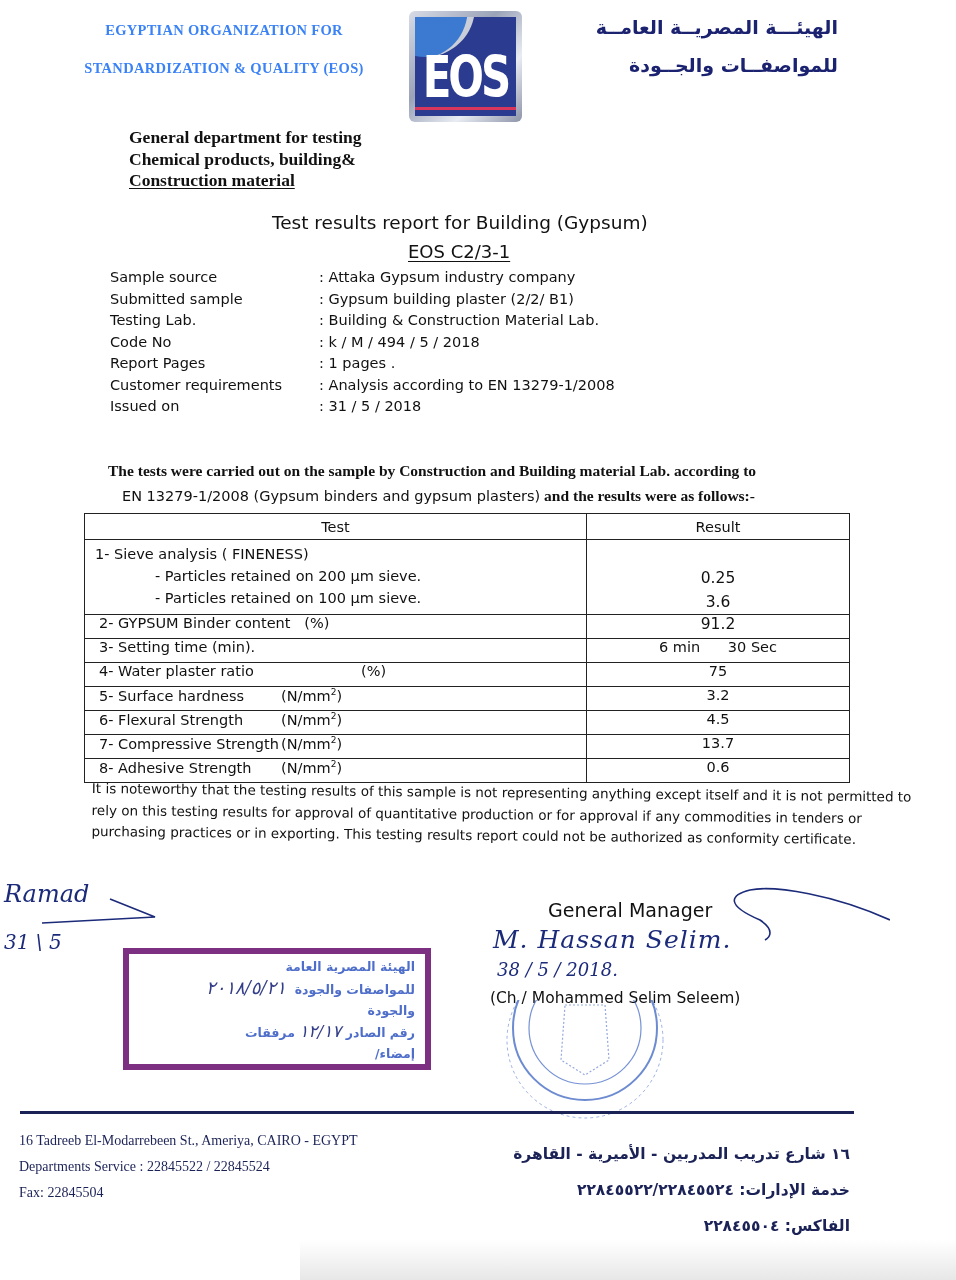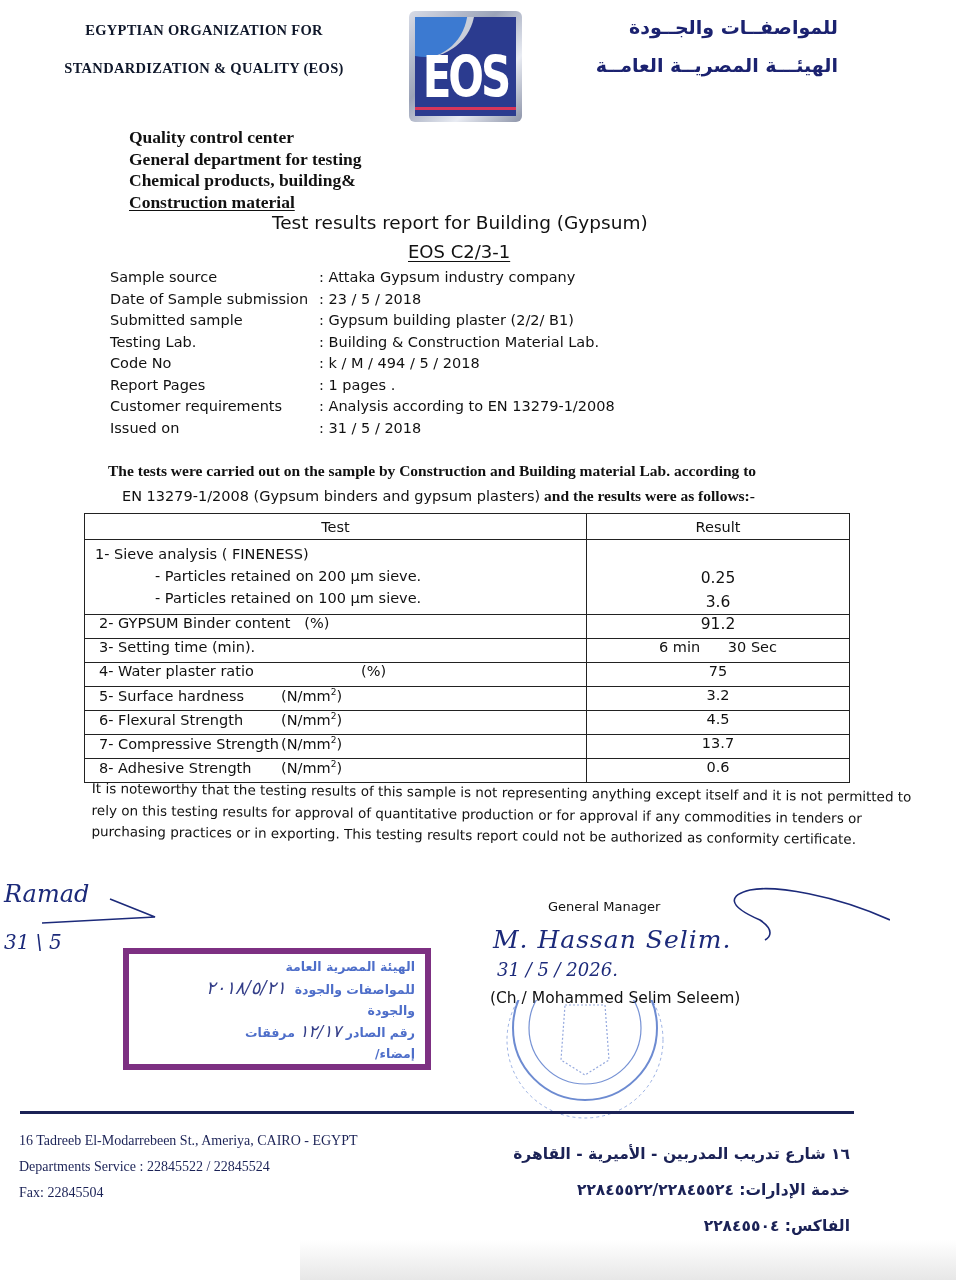--- a/index.html
+++ b/index.html
@@ -1,21 +1,21 @@
 <!DOCTYPE html>
 <html><head>
 <meta charset="utf-8">
 <style>
   * { box-sizing: border-box; margin: 0; padding: 0; }
   html, body { width: 956px; height: 1280px; background: #ffffff; overflow: hidden; }
   body { position: relative; color: #111; font-family: "Liberation Sans", sans-serif; }
   .abs { position: absolute; }
 
   
-  .org-en { left: 54px; top: 22px; width: 300px; text-align: center; color: #0f172a; font-family: "Liberation Serif", serif; font-size: 14.5px; font-weight: bold; letter-spacing: 0.3px; }
+  .org-en { left: 74px; top: 22px; width: 300px; text-align: center; color: #3b82f6; font-family: "Liberation Serif", serif; font-size: 14.5px; font-weight: bold; letter-spacing: 0.3px; }
   .org-en .l1 { display: block; margin-bottom: 21px; }
   .org-ar { right: 118px; top: 8px; text-align: right; color: #1b2270; font-family: "DejaVu Sans", sans-serif; font-weight: bold; font-size: 19px; direction: rtl; line-height: 38px; }
   .logo { left: 409px; top: 11px; width: 113px; height: 111px; border-radius: 6px; background: linear-gradient(135deg, #d7dbe6 0%, #9ba3b8 40%, #e9ecf3 70%, #8d94a9 100%); padding: 6px; }
   .logo-inner { position: relative; width: 100%; height: 100%; background: #2b3b8f; overflow: hidden; }
   .logo-corner { position: absolute; left: -40px; top: -60px; width: 100px; height: 100px; border-radius: 50%; background: #3c7ad1; border-right: 7px solid #c9ced9; }
   .logo-text { position: absolute; left: 0; right: 0; top: 36px; text-align: center; color: #fff; font-family: "DejaVu Sans", sans-serif; font-weight: bold; font-size: 42px; letter-spacing: -3px; transform: scaleY(1.35); }
   .logo-stripe { position: absolute; left: 0; right: 0; bottom: 6px; height: 3px; background: #d8365a; }
 
   
   .dept { left: 129px; top: 127px; font-family: "Liberation Serif", serif; font-weight: bold; font-size: 17.5px; line-height: 21.5px; color: #111; }
@@ -37,21 +37,21 @@
   table.results td, table.results th { border: 1.5px solid #222; padding: 0 10px; vertical-align: top; font-weight: normal; }
   table.results th { height: 26px; text-align: center; vertical-align: middle; }
   td.test { width: 502px; }
   td.res { text-align: center; }
   .sub { padding-left: 60px; display: block; }
   sup { font-size: 9px; }
 
   .notice { left: 92px; top: 778px; width: 820px; font-family: "DejaVu Sans", sans-serif; font-size: 13.5px; line-height: 21.5px; transform: rotate(0.6deg); transform-origin: left top; }
 
   
-  .gm-label { left: 548px; top: 899px; font-family: "DejaVu Sans", sans-serif; font-size: 13px; }
+  .gm-label { left: 548px; top: 899px; font-family: "DejaVu Sans", sans-serif; font-size: 19px; }
   .gm-name { left: 490px; top: 989px; font-family: "DejaVu Sans", sans-serif; font-size: 15.5px; }
   .handwriting { font-family: "DejaVu Serif", serif; font-style: italic; color: #1c2a7a; }
   .sig-gm { left: 493px; top: 925px; font-size: 25px; letter-spacing: 1px; }
   .sig-gm-date { left: 497px; top: 959px; font-size: 18px; }
   .sig-left { left: 4px; top: 880px; font-size: 24px; }
   .sig-left-date { left: 4px; top: 930px; font-size: 20px; }
 
   .stamp-box { left: 123px; top: 948px; width: 308px; height: 122px; border: 6px solid #701a75; color: #3b5fc4; direction: rtl; font-family: "DejaVu Sans", sans-serif; font-size: 12.5px; font-weight: bold; text-align: right; padding: 2px 10px; line-height: 21px; opacity: 0.9; }
   .stamp-hand { color: #1f2a7c; font-family: "DejaVu Serif", serif; font-style: italic; font-weight: normal; }
 
@@ -73,42 +73,37 @@
 
 <div class="abs logo">
   <div class="logo-inner">
     <div class="logo-corner"></div>
     <div class="logo-text">EOS</div>
     <div class="logo-stripe"></div>
   </div>
 </div>
 
 <div class="abs org-ar">
+  <div>الهيئـــة المصريــة العامــة</div>
   <div>للمواصفــات والجــودة</div>
-  <div>الهيئـــة المصريــة العامــة</div>
 </div>
 
 <div class="abs dept">
-  <div>Quality control center</div>
   <div>General department for testing</div>
   <div>Chemical products, building&amp;</div>
   <div class="ul">Construction material</div>
 </div>
 
 <div class="abs" style="left:272px; top:212px; font-family:'DejaVu Sans',sans-serif; font-size:18.5px;">Test results report for Building (Gypsum)</div>
 <div class="abs std-code">EOS C2/3-1</div>
 
 <div class="abs info">
   <div class="info-row">
       <span class="info-label">Sample source</span>
       <span class="info-value">: Attaka  Gypsum industry company</span>
-    </div>
-  <div class="info-row">
-      <span class="info-label">Date of Sample submission</span>
-      <span class="info-value">: 23 / 5 / 2018</span>
     </div>
   <div class="info-row">
       <span class="info-label">Submitted sample</span>
       <span class="info-value">: Gypsum building plaster (2/2/ B1)</span>
     </div>
   <div class="info-row">
       <span class="info-label">Testing Lab.</span>
       <span class="info-value">: Building &amp; Construction Material Lab.</span>
     </div>
   <div class="info-row">
@@ -188,21 +183,21 @@
 <svg class="abs" style="left:40px; top:895px;" width="120" height="30">
     <path d="M2 28 L115 22 L70 4" fill="none" stroke="#1c2a7a" stroke-width="1.6"></path>
   </svg>
 <div class="abs handwriting sig-left-date">31 \ 5</div>
 
 <div class="abs gm-label">General Manager</div>
 <svg class="abs" style="left:715px; top:885px;" width="175" height="60">
     <path d="M175 35 C120 10 60 0 35 5 C15 10 10 20 45 35 C60 45 55 52 50 55" fill="none" stroke="#1c2a7a" stroke-width="1.6"></path>
   </svg>
 <div class="abs handwriting sig-gm">M. Hassan  Selim.</div>
-<div class="abs handwriting sig-gm-date">31 / 5 / 2026.</div>
+<div class="abs handwriting sig-gm-date">38 / 5 / 2018.</div>
 <div class="abs gm-name">(Ch / Mohammed Selim Seleem)</div>
 
 <div class="abs stamp-box">
   <div>الهيئة المصرية العامة</div>
   <div><span>للمواصفات والجودة</span>&nbsp;&nbsp;<span class="stamp-hand" style="font-size:18px;">٢٠١٨/٥/٢١</span></div>
   <div>والجودة</div>
   <div><span>رقم الصادر</span>&nbsp;<span class="stamp-hand" style="font-size:17px;">١٢/١٧</span>&nbsp;<span>مرفقات</span></div>
   <div>إمضاء/</div>
 </div>
 

